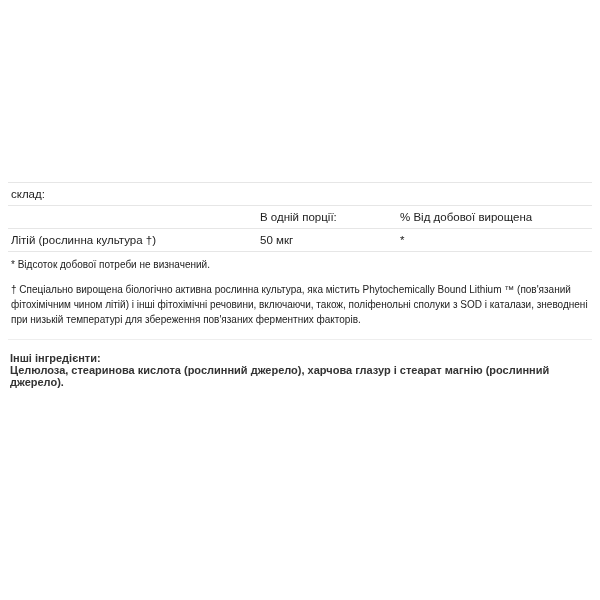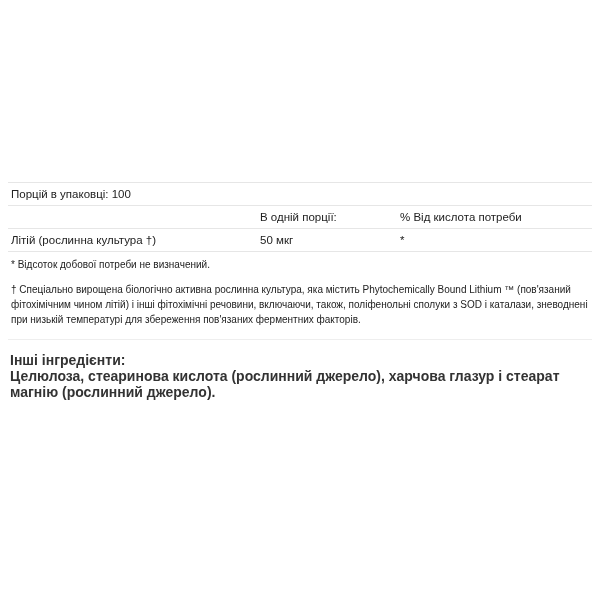--- a/index.html
+++ b/index.html
@@ -39,41 +39,41 @@
     .c1 { width: 243px; }
     .c2 { width: 134px; }
     .notes {
       font-size: 10px;
       line-height: 15px;
       padding: 0 3px;
     }
     .note1 { margin-top: 5px; }
     .note2 { margin-top: 10px; padding-bottom: 12px; border-bottom: 1px solid #eeeeee; }
     .other {
-      font-size: 14px;
+      font-size: 11px;
       font-weight: bold;
       color: #333333;
       padding: 0 2px;
     }
     .other-title { margin-top: 12px; }
     .other-text { }
   </style>
 </head>
 <body>
 
 <div class="panel">
   <table class="facts">
     <tbody>
-    <tr>
-      <td colspan="3">Порцій в упаковці: 100</td>
+        <tr>
+      <td colspan="3">склад:</td>
     </tr>
     <tr>
       <td class="c1"></td>
       <td class="c2">В одній порції:</td>
-      <td>% Від кислота потреби</td>
+      <td>% Від добової вирощена</td>
     </tr>
     <tr>
       <td class="c1">Літій (рослинна культура †)</td>
       <td class="c2">50 мкг</td>
       <td>*</td>
     </tr>
   </tbody>
     </table>
 
   <div class="notes note1">* Відсоток добової потреби не визначений.</div>

